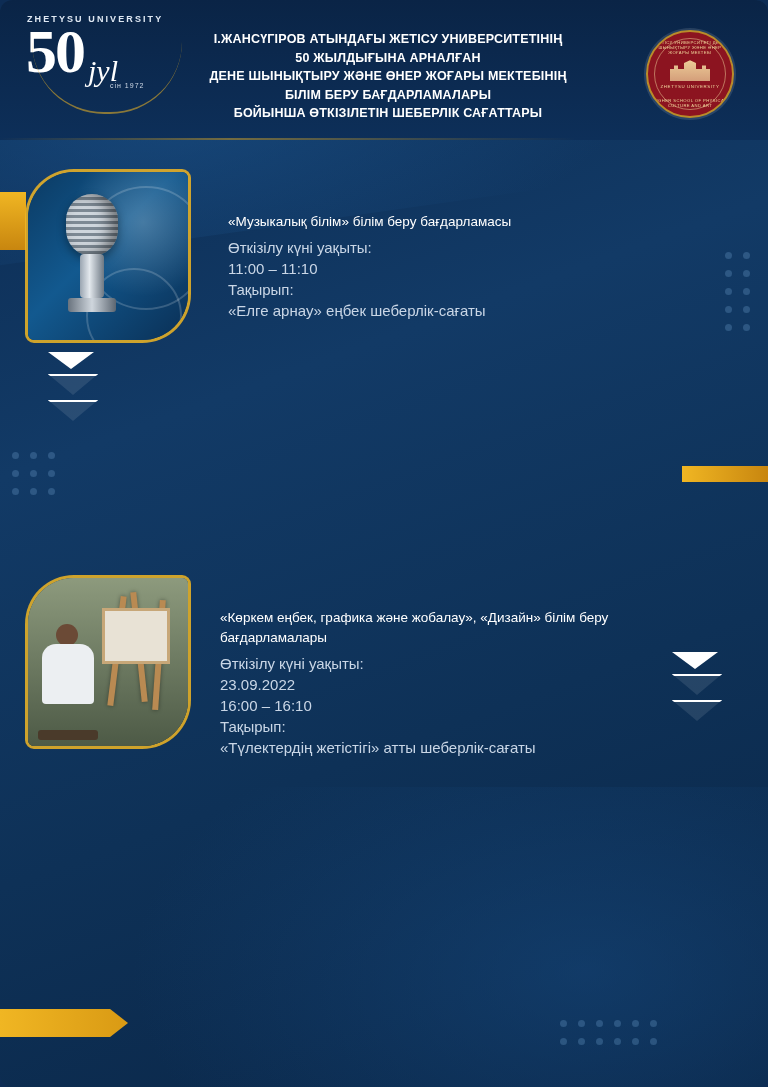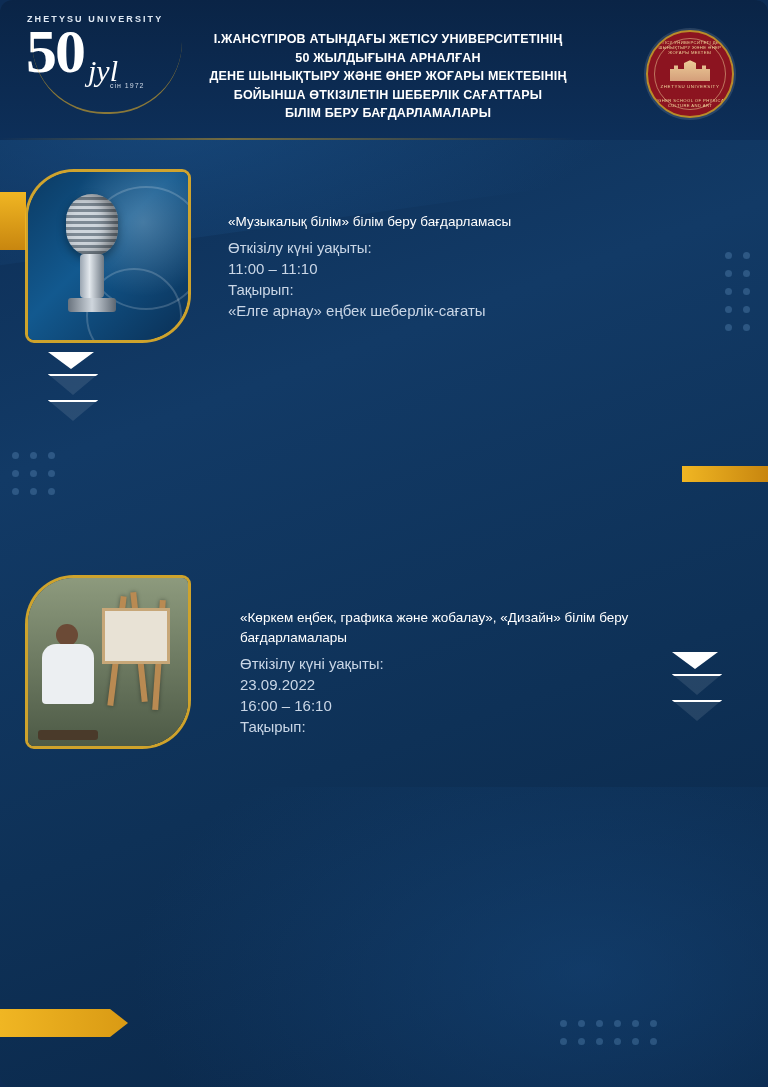--- a/index.html
+++ b/index.html
@@ -389,22 +389,22 @@
     <div class="fifty">50</div>
     <div class="jyl">jyl</div>
     <div class="sub">сін 1972</div>
     <div class="swirl"></div>
   </div>
 
   <div class="header-title">
     <div>І.ЖАНСҮГІРОВ АТЫНДАҒЫ ЖЕТІСУ УНИВЕРСИТЕТІНІҢ</div>
     <div>50 ЖЫЛДЫҒЫНА АРНАЛҒАН</div>
     <div>ДЕНЕ ШЫНЫҚТЫРУ ЖӘНЕ ӨНЕР ЖОҒАРЫ МЕКТЕБІНІҢ</div>
+    <div>БІЛІМ БЕРУ БАҒДАРЛАМАЛАРЫ</div>
     <div>БОЙЫНША ӨТКІЗІЛЕТІН ШЕБЕРЛІК САҒАТТАРЫ</div>
-    <div>БІЛІМ БЕРУ БАҒДАРЛАМАЛАРЫ</div>
   </div>
 
   <div class="seal">
     <div class="seal-ring"></div>
     <div class="seal-top">ЖЕТІСУ УНИВЕРСИТЕТІ ДЕНЕ ШЫНЫҚТЫРУ ЖӘНЕ ӨНЕР ЖОҒАРЫ МЕКТЕБІ</div>
     <div class="seal-emblem"></div>
     <div class="seal-label">ZHETYSU UNIVERSITY</div>
     <div class="seal-bottom">HIGHER SCHOOL OF PHYSICAL CULTURE AND ART</div>
   </div>
 
@@ -443,26 +443,27 @@
         <div class="wall"></div>
         <div class="easel-a"></div>
         <div class="easel-b"></div>
         <div class="easel-c"></div>
         <div class="canvas"></div>
         <div class="person-head"></div>
         <div class="person-body"></div>
         <div class="stool"></div>
       </div>
     </div>
-    <div class="txt" style="left:240px; top:608px; width:400px;">
+    <div class="txt" style="left:220px; top:608px; width:400px;">
       <div class="title">«Көркем еңбек, графика және жобалау», «Дизайн» білім беру бағдарламалары</div>
       <div class="line">Өткізілу күні уақыты:</div>
       <div class="line">23.09.2022</div>
       <div class="line">16:00 – 16:10</div>
       <div class="line">Тақырып:</div>
+      <div class="line">«Түлектердің жетістігі» атты шеберлік-сағаты</div>
     </div>
     <div class="chevrons" style="left:672px; top:652px;">
       <div class="chev"></div>
       <div class="chev outline"></div>
       <div class="chev outline"></div>
     </div>
   </div>
 
   <div class="block">
     

